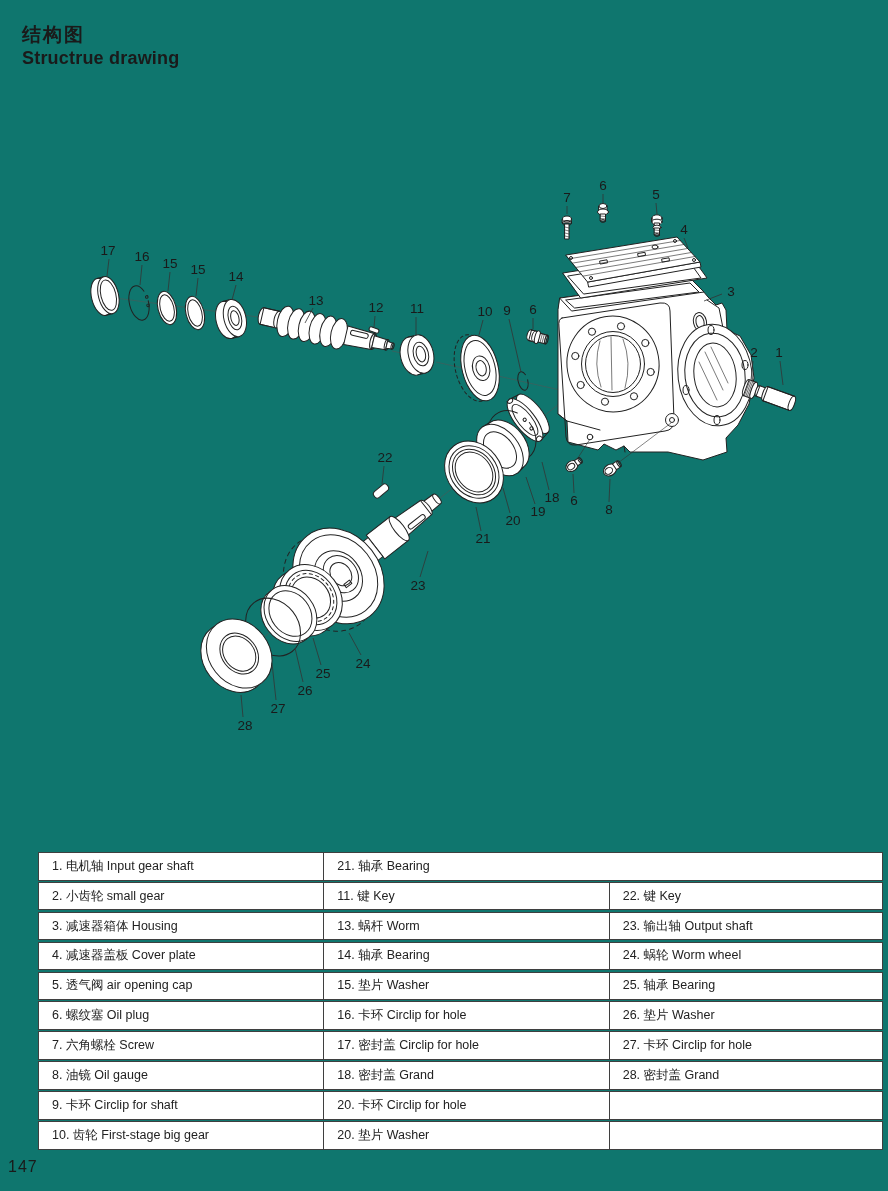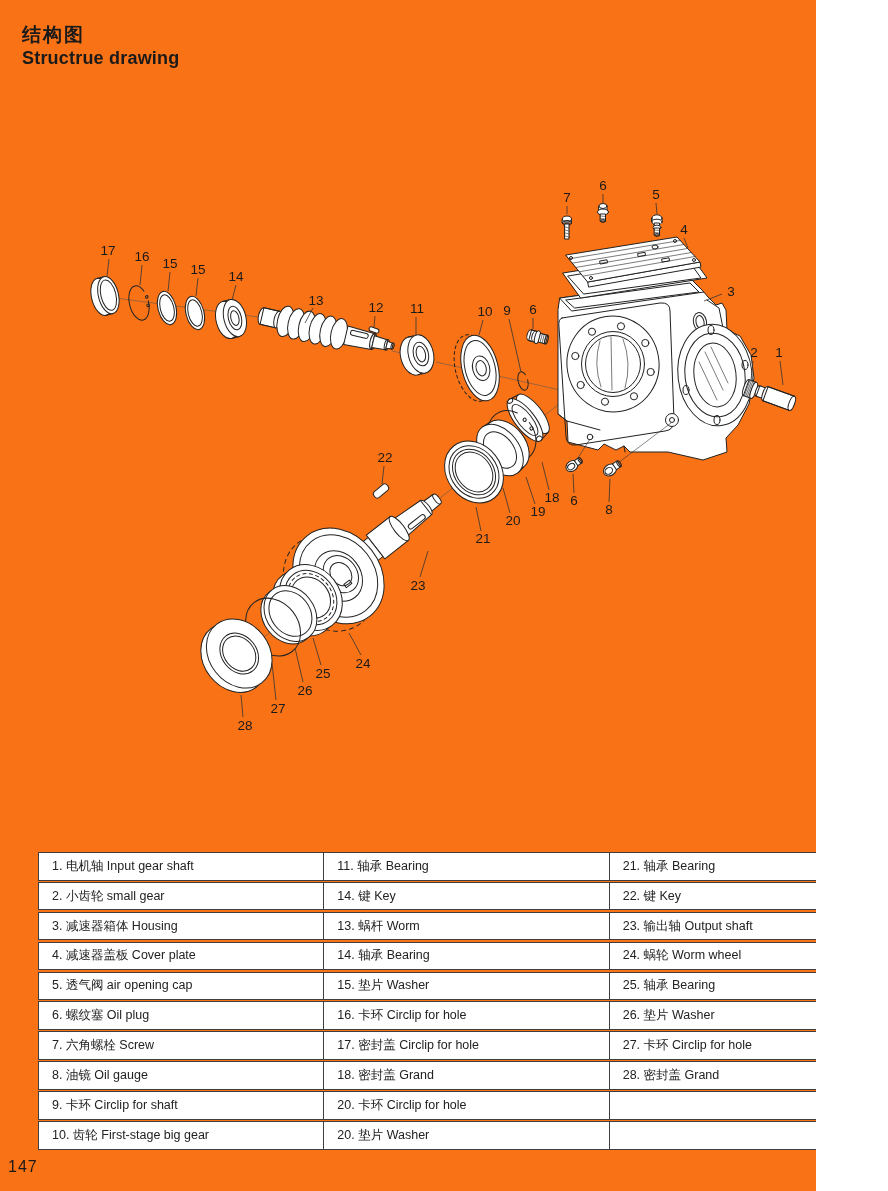--- a/index.html
+++ b/index.html
@@ -1,16 +1,16 @@
 <!DOCTYPE html>
 <html><head>
 <meta charset="utf-8">
 <style>
   html,body{margin:0;padding:0;background:#fff;}
-  .sheet{position:relative;width:816px;height:1191px;background:#f97316;overflow:hidden;
+  .sheet{position:relative;width:888px;height:1191px;background:#0f766e;overflow:hidden;
          font-family:"Liberation Sans","DejaVu Sans",sans-serif;color:#1a1a1a;}
   .title-block{position:absolute;left:22px;top:22px;}
   .title-zh{font-size:19px;font-weight:700;letter-spacing:2px;}
   .title-en{font-size:18px;font-weight:700;letter-spacing:.2px;}
   .diagram-svg{position:absolute;left:0;top:0;}
   .parts-table{position:absolute;left:22px;top:852px;width:845px;padding-left:16px;}
   .t-row{display:flex;height:26.5px;border:1px solid #3f3f3f;margin-bottom:1.4px;background:#fff;}
   .t-row:last-child{margin-bottom:8px;}
   .t-cell{display:flex;align-items:center;padding-left:13px;font-size:12.5px;color:#222;
           box-sizing:border-box;overflow:hidden;white-space:nowrap;}
@@ -442,26 +442,25 @@
       <g>
           <line class="ld" x1="243" y1="717" x2="241" y2="695"></line>
           <text class="callout" x="245" y="730">28</text>
         </g>
     </g>
   </svg>
 
   <div class="parts-table">
     <div class="t-row">
       <div class="t-cell t-c1">1. 电机轴 Input gear shaft</div>
-      <div class="t-cell t-c2">11. 轴承 Bearing</div>
       <div class="t-cell t-c3">21. 轴承 Bearing</div>
     </div>
     <div class="t-row">
       <div class="t-cell t-c1">2. 小齿轮 small gear</div>
-      <div class="t-cell t-c2">14. 键 Key</div>
+      <div class="t-cell t-c2">11. 键 Key</div>
       <div class="t-cell t-c3">22. 键 Key</div>
     </div>
     <div class="t-row">
       <div class="t-cell t-c1">3. 减速器箱体 Housing</div>
       <div class="t-cell t-c2">13. 蜗杆 Worm</div>
       <div class="t-cell t-c3">23. 输出轴 Output shaft</div>
     </div>
     <div class="t-row">
       <div class="t-cell t-c1">4. 减速器盖板 Cover plate</div>
       <div class="t-cell t-c2">14. 轴承 Bearing</div>

